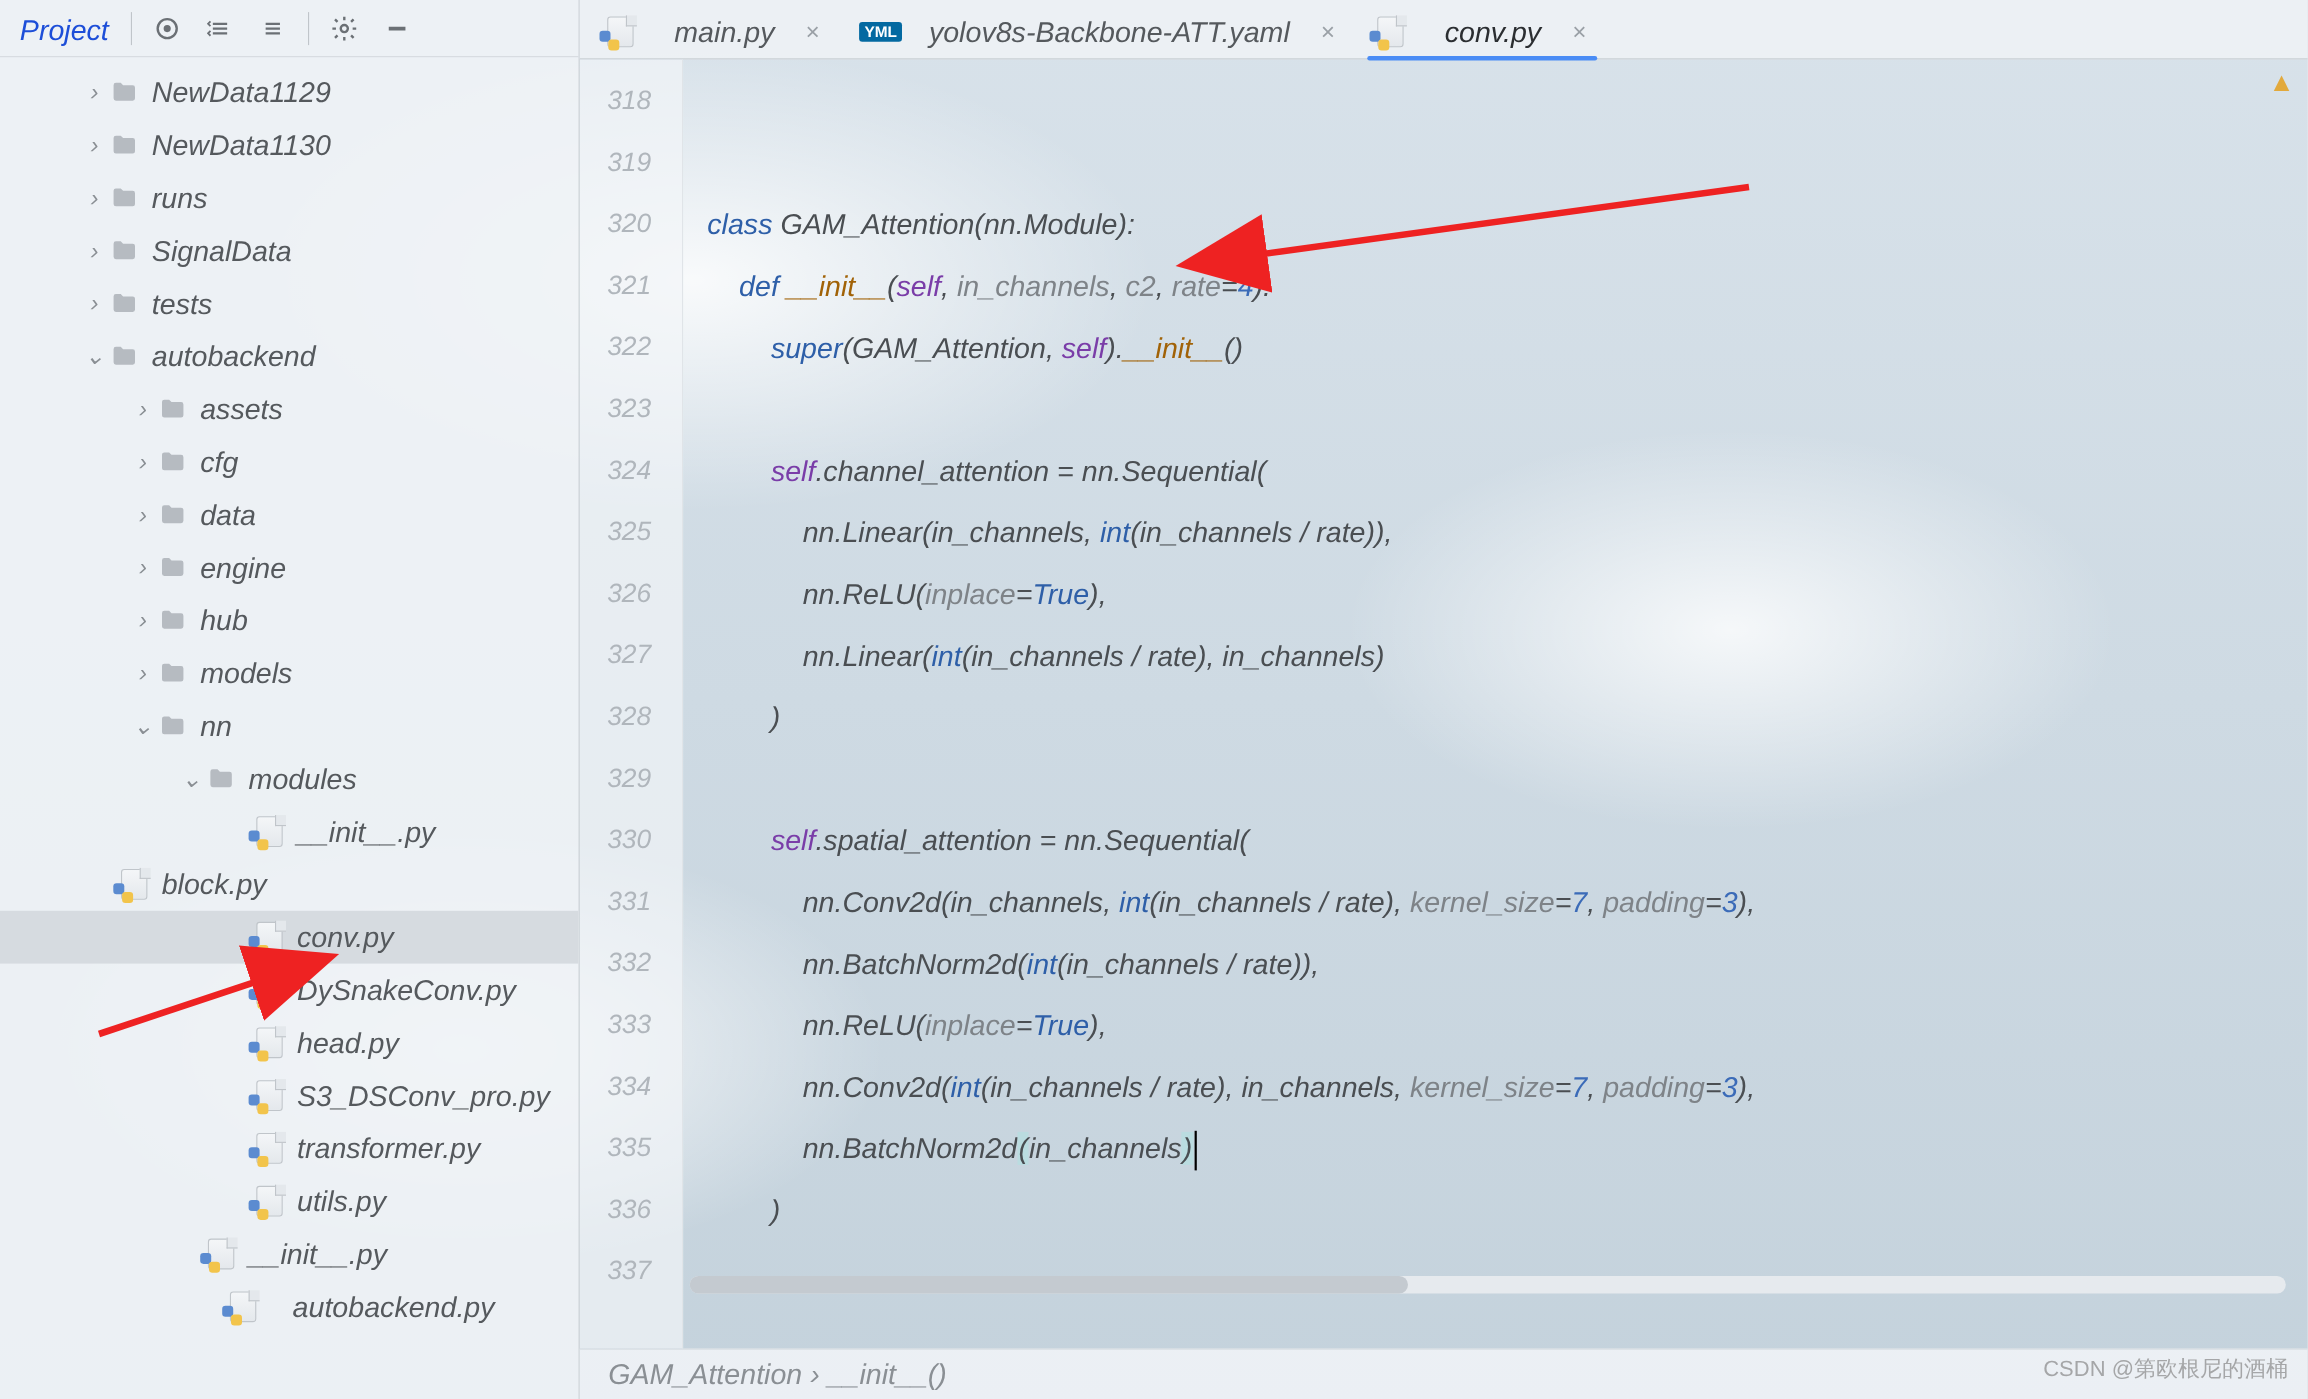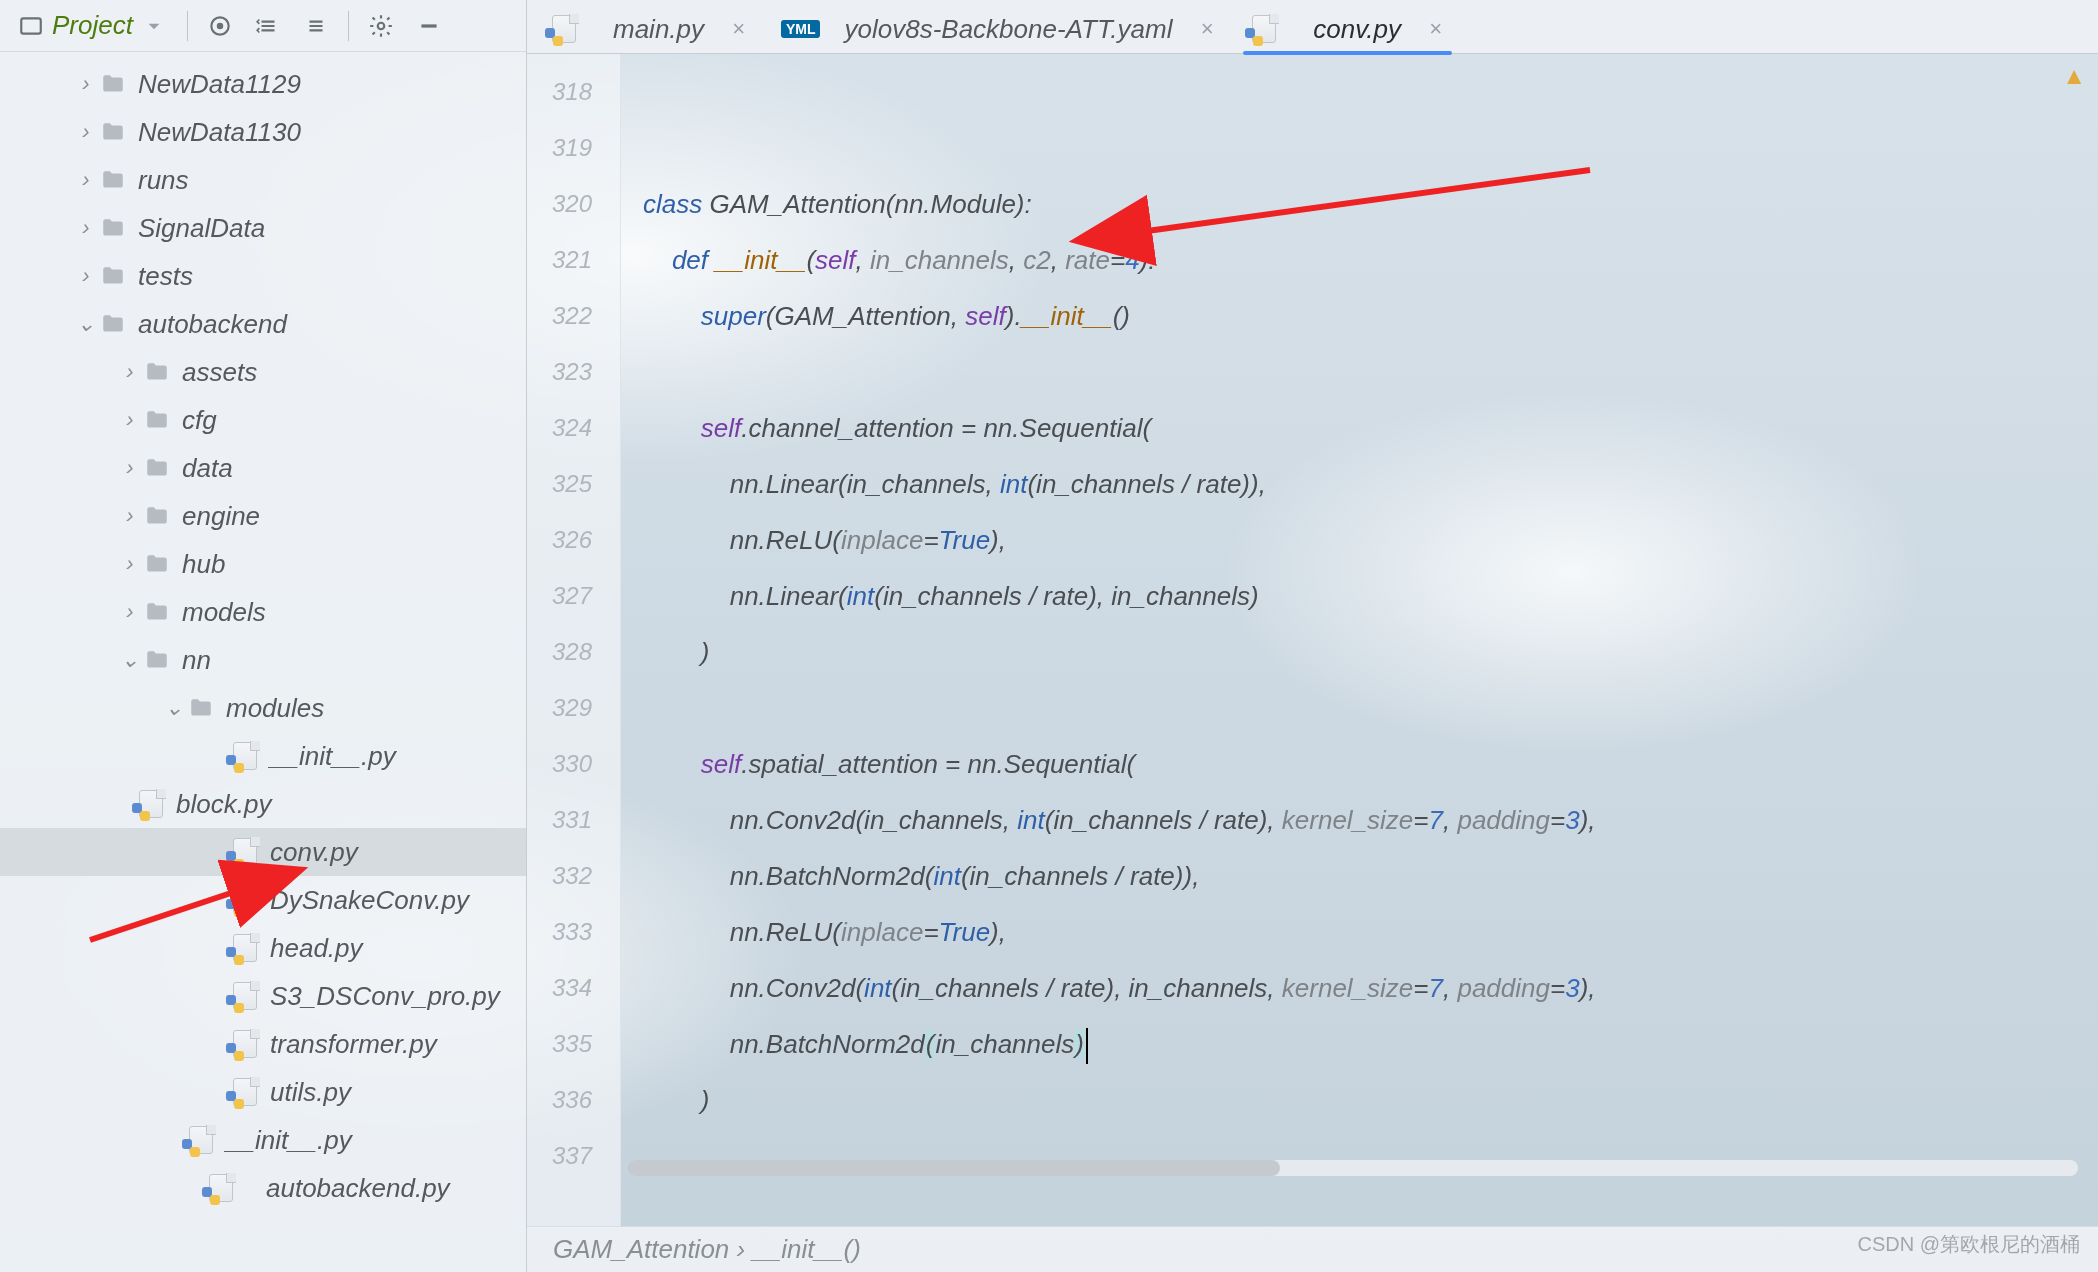--- a/index.html
+++ b/index.html
@@ -9,21 +9,21 @@
   background: #e8ecef;
   width: 2098px; height: 1272px;
   overflow: hidden;
   position: relative;
 }
 .root { display: flex; width: 100%; height: 100%; }
 
 .sidebar { width: 527px; background: rgba(240,243,246,0.9); display: flex; flex-direction: column; border-right: 1px solid #c8cdd2; }
 .sidebar-toolbar { height: 52px; display: flex; align-items: center; padding: 0 8px; gap: 4px; border-bottom: 1px solid #d5dadf; }
 .tb-btn { width: 44px; height: 44px; display:flex; align-items:center; justify-content:center; color:#6b7075; cursor:pointer; border-radius:4px; }
-.proj-select { display:flex; align-items:center; gap:8px; padding:0 10px; height:44px; color:#4d7c0f; font-size:26px; cursor:pointer; }
+.proj-select { display:flex; align-items:center; gap:8px; padding:0 10px; height:44px; color:#1d4ed8; font-size:26px; cursor:pointer;flex-direction:column; }
 .proj-select svg, .tb-btn svg { width:26px; height:26px; }
 .tb-sep { width:1px; height:30px; background:#c0c5ca; margin:0 6px; }
 .tree { flex:1; overflow:auto; padding-top:8px; }
 .tree-row { display:flex; align-items:center; height:48px; font-size:26px; color:#55595d; cursor:pointer; }
 .tree-row.selected { background:#d6dbe0; }
 .chev { width:24px; display:flex; justify-content:center; color:#8a8f94; font-size:22px; }
 .fold-icon, .pyfile-icon { width:30px; height:30px; margin-right:10px; display:flex; align-items:center; justify-content:center; }
 .fold-icon svg { width:26px; height:26px; fill:#b6bbc1; }
 .pyfile-icon { position:relative; }
 .pyfile-icon .pg { width:24px; height:28px; background:linear-gradient(#f4f6f8,#e4e8ec); border:1px solid #c0c5ca; border-radius:3px; }
@@ -245,21 +245,21 @@
         </div>
         <div class="tree-row" style="padding-left: 206px;">
           <span class="chev"></span>
           <span class="pyfile-icon">
             <div class="pg"></div>
             <div class="corner"></div>
             <div class="snake"></div>
           </span>
           <span>__init__.py</span>
         </div>
-        <div class="tree-row" style="padding-left: 83px; margin-left: 29px;">
+        <div class="tree-row" style="padding-left: 83px;">
           <span class="chev"></span>
           <span class="pyfile-icon">
             <div class="pg"></div>
             <div class="corner"></div>
             <div class="snake"></div>
           </span>
           <span>block.py</span>
         </div>
         <div class="tree-row selected" style="padding-left: 206px;">
           <span class="chev"></span>

